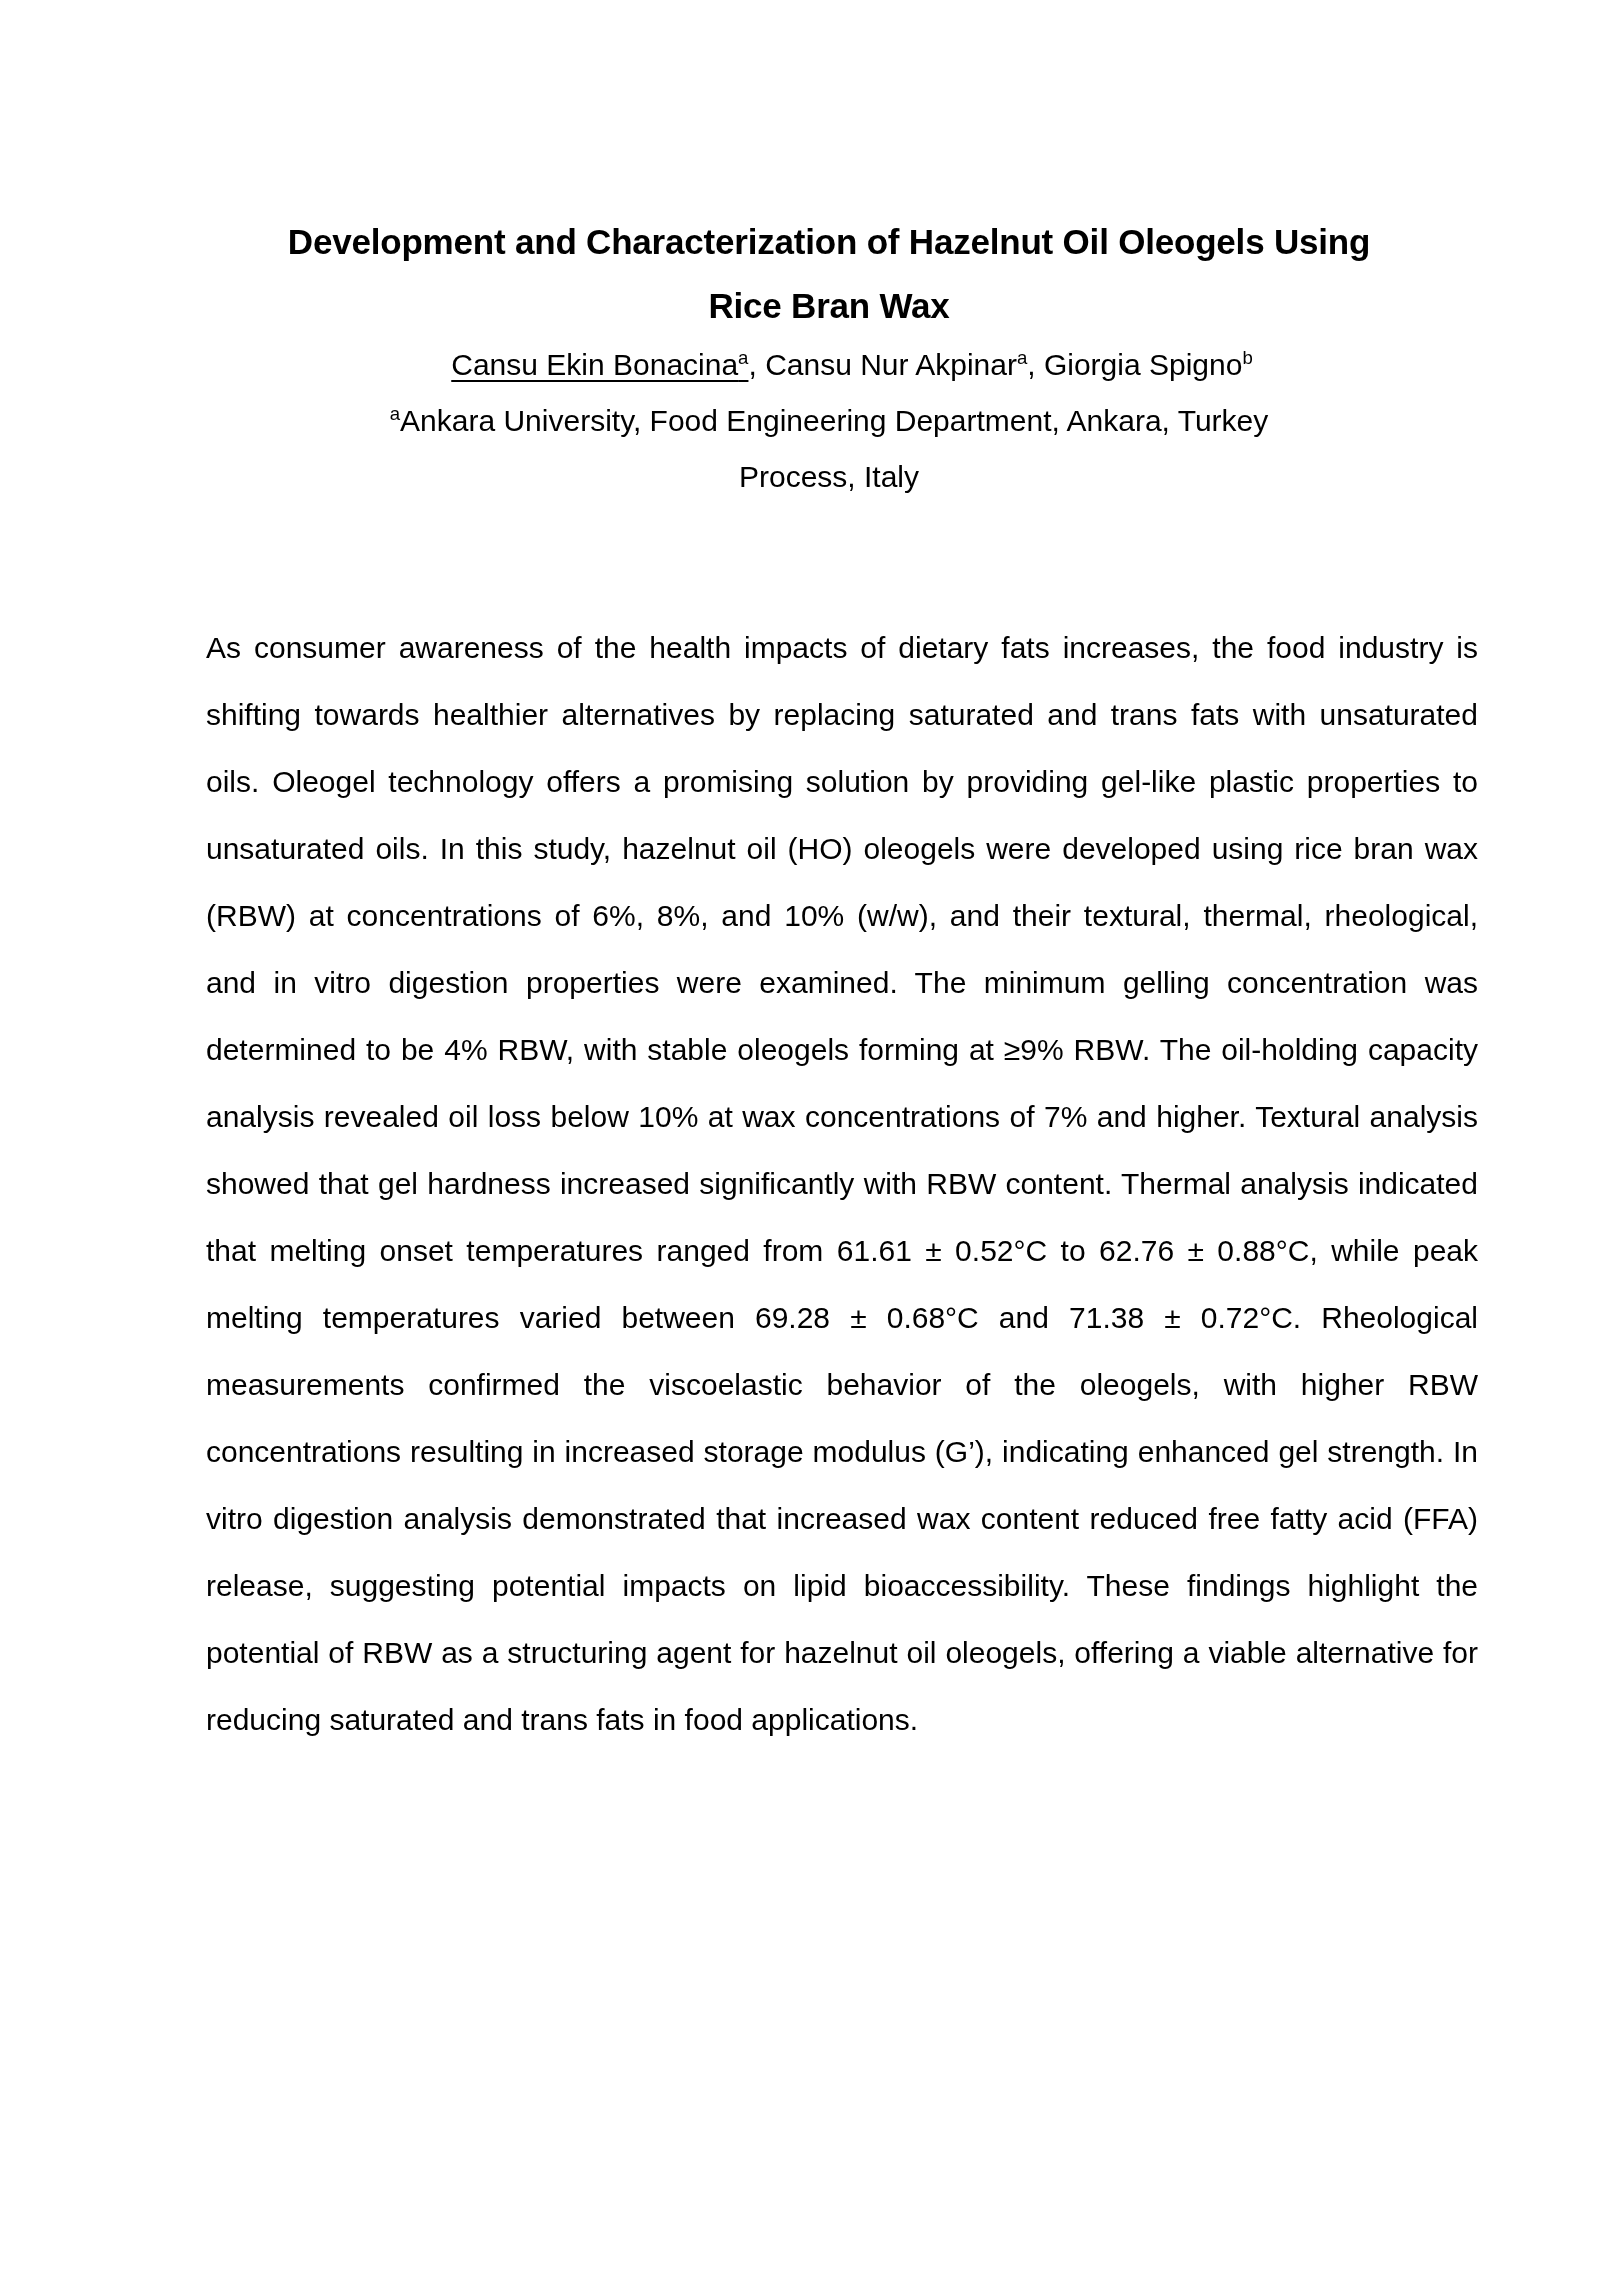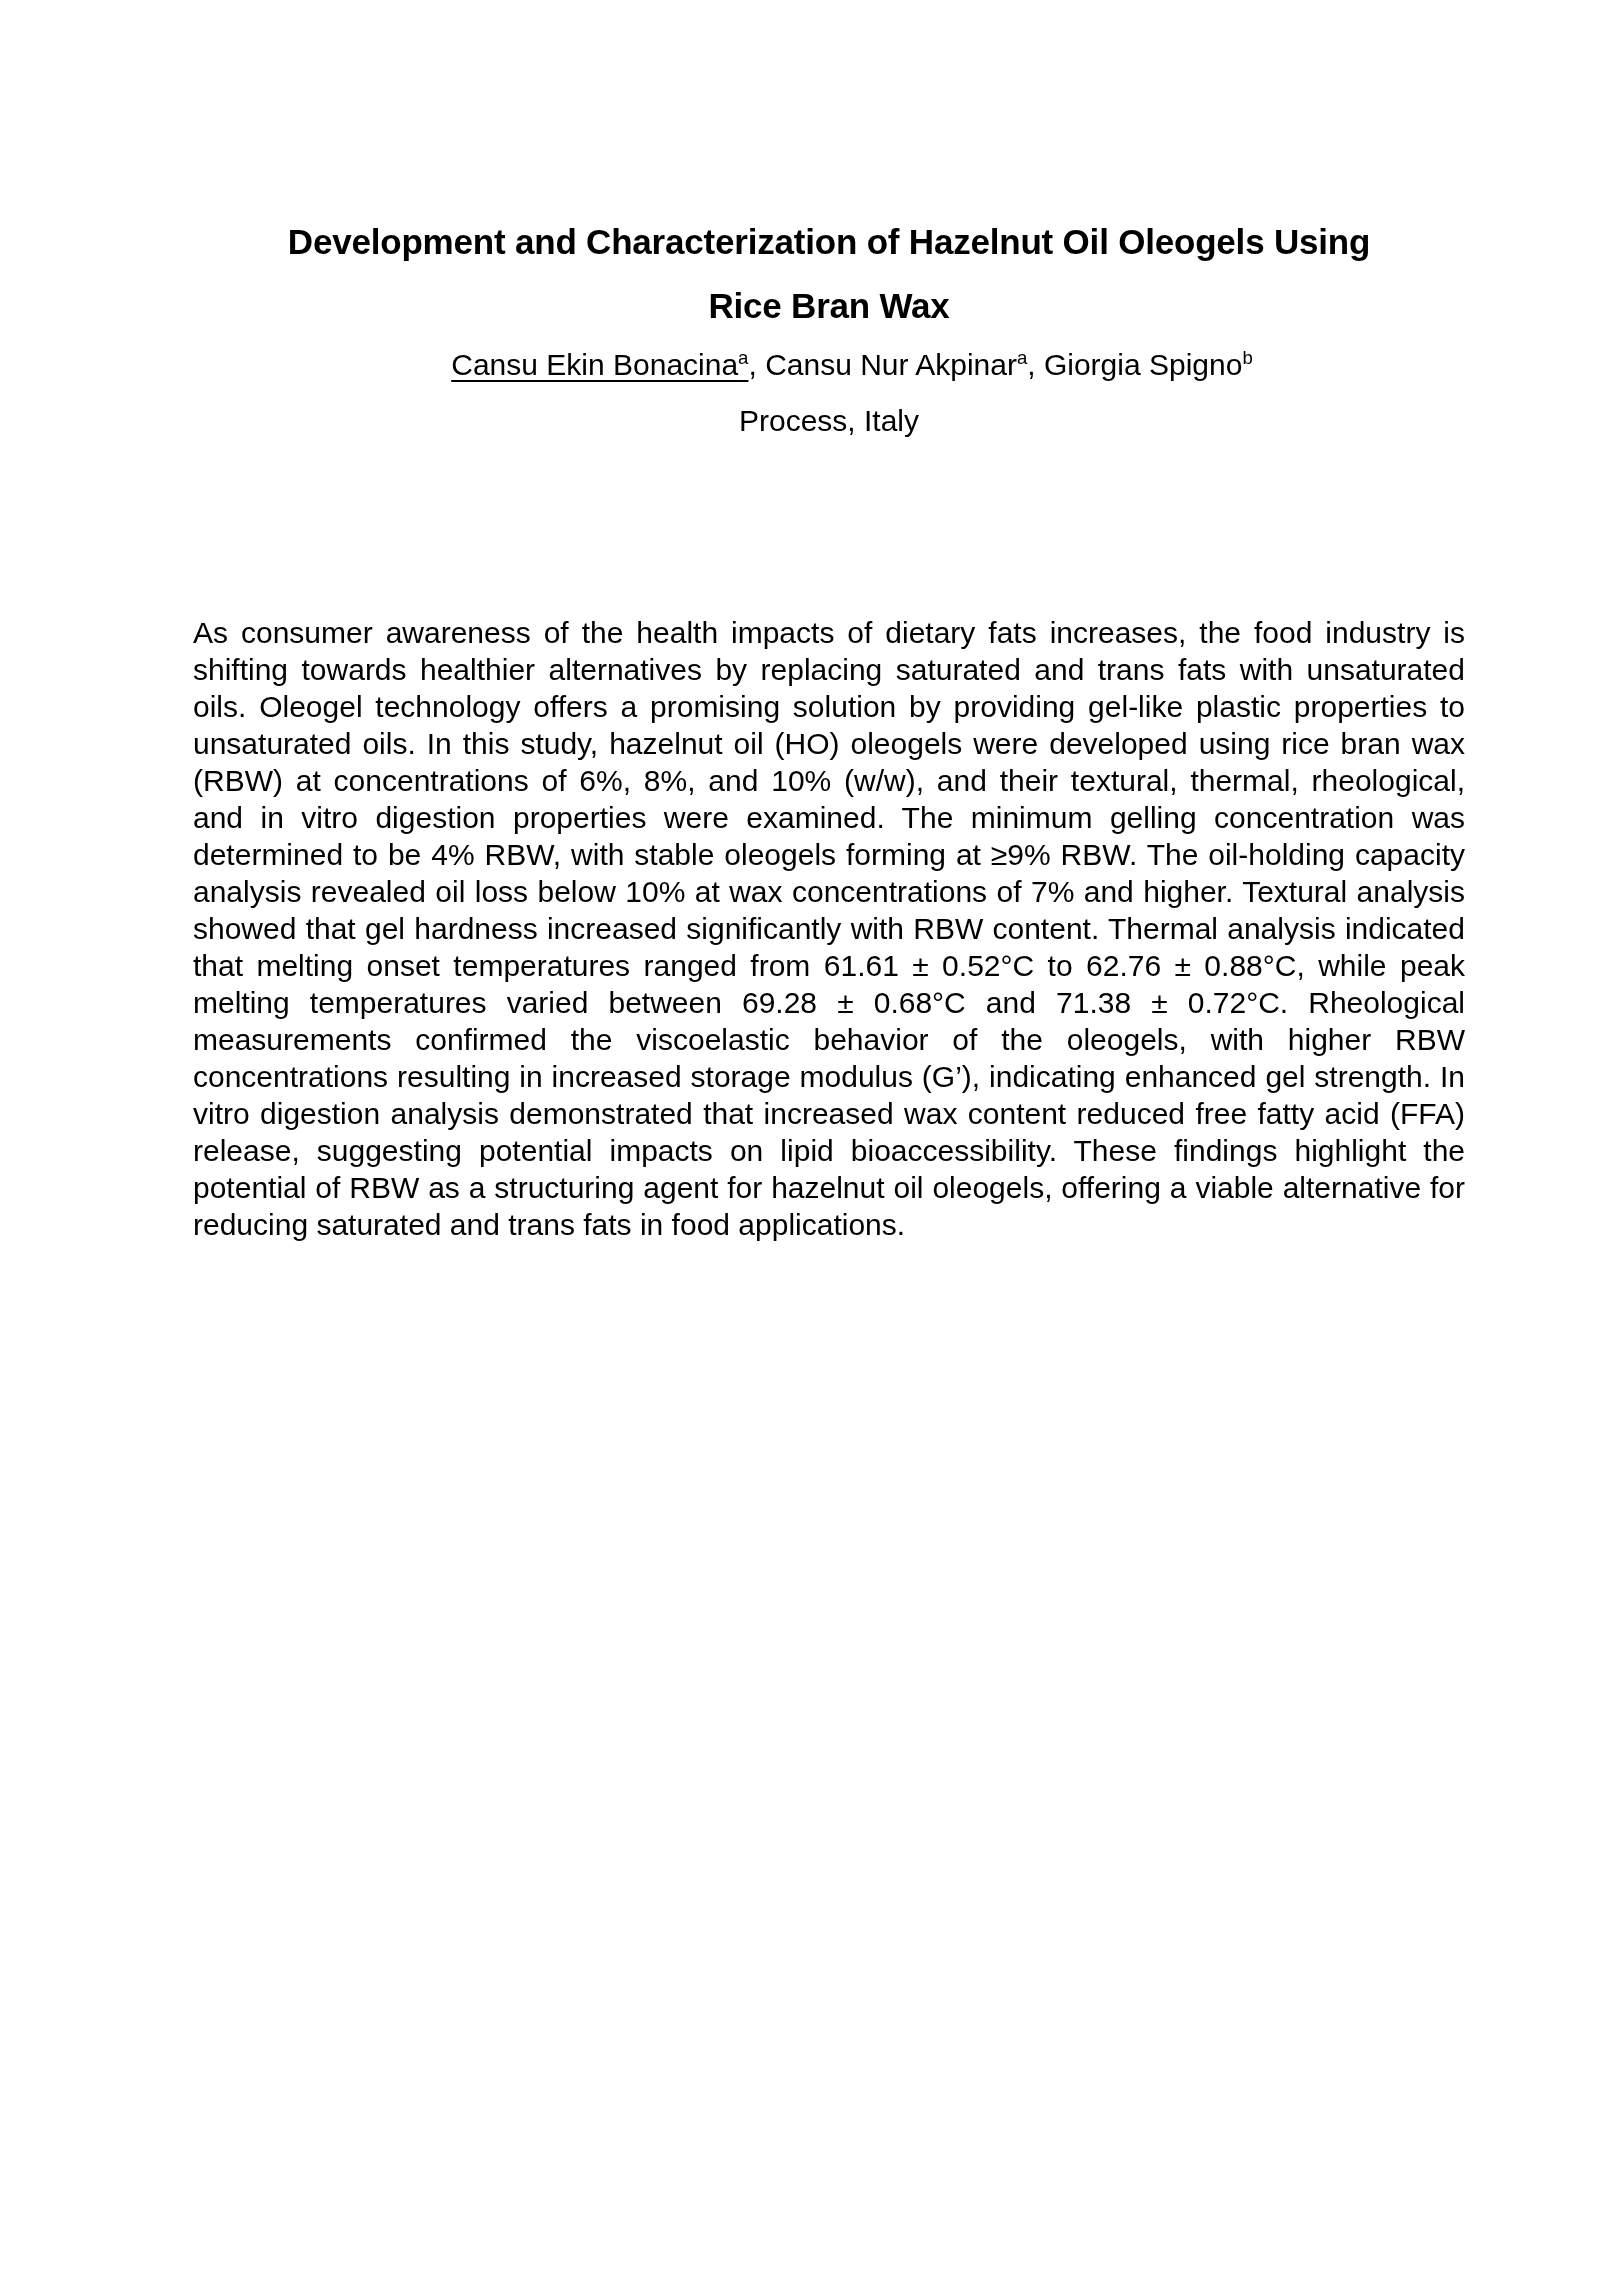--- a/index.html
+++ b/index.html
@@ -56,44 +56,45 @@
     text-underline-offset: 4.9px;
     margin-left: 46px;
   }
   sup {
     font-size: 18.6px;
     line-height: 0;
     vertical-align: 10.8px;
   }
   .abstract {
     position: absolute;
-    left: 0;
+    left: 13px;
     top: 614px;
     width: 1272px;
     margin: 0;
     font-size: 30px;
-    line-height: 37px;
+    line-height: 67px;
     text-align: justify;
     hyphens: none;
   }
 </style>
 </head>
 <body>
 
 <div class="page">
   <div class="content">
 
     <h1 class="title">
       <span>Development and Characterization of Hazelnut Oil Oleogels Using</span>
       <span>Rice Bran Wax</span>
     </h1>
 
     <div class="header-block">
       <div><span class="author-main"><span>Cansu Ekin Bonacina</span><sup>a</sup></span><span>, </span><span><span>Cansu Nur Akpinar</span><sup>a</sup></span><span>, </span><span><span>Giorgia Spigno</span><sup>b</sup></span></div>
 
+      <div><sup>a</sup><span>Ankara University, Food Engineering Department, Ankara, Turkey</span></div>
 
       <div><span>Process, Italy</span></div>
     </div>
 
     <p class="abstract">As consumer awareness of the health impacts of dietary fats increases, the food industry is shifting towards healthier alternatives by replacing saturated and trans fats with unsaturated oils. Oleogel technology offers a promising solution by providing gel-like plastic properties to unsaturated oils. In this study, hazelnut oil (HO) oleogels were developed using rice bran wax (RBW) at concentrations of 6%, 8%, and 10% (w/w), and their textural, thermal, rheological, and in vitro digestion properties were examined. The minimum gelling concentration was determined to be 4% RBW, with stable oleogels forming at ≥9% RBW. The oil-holding capacity analysis revealed oil loss below 10% at wax concentrations of 7% and higher. Textural analysis showed that gel hardness increased significantly with RBW content. Thermal analysis indicated that melting onset temperatures ranged from 61.61 ± 0.52°C to 62.76 ± 0.88°C, while peak melting temperatures varied between 69.28 ± 0.68°C and 71.38 ± 0.72°C. Rheological measurements confirmed the viscoelastic behavior of the oleogels, with higher RBW concentrations resulting in increased storage modulus (G’), indicating enhanced gel strength. In vitro digestion analysis demonstrated that increased wax content reduced free fatty acid (FFA) release, suggesting potential impacts on lipid bioaccessibility. These findings highlight the potential of RBW as a structuring agent for hazelnut oil oleogels, offering a viable alternative for reducing saturated and trans fats in food applications.</p>
 
   </div>
 </div>
 
 

